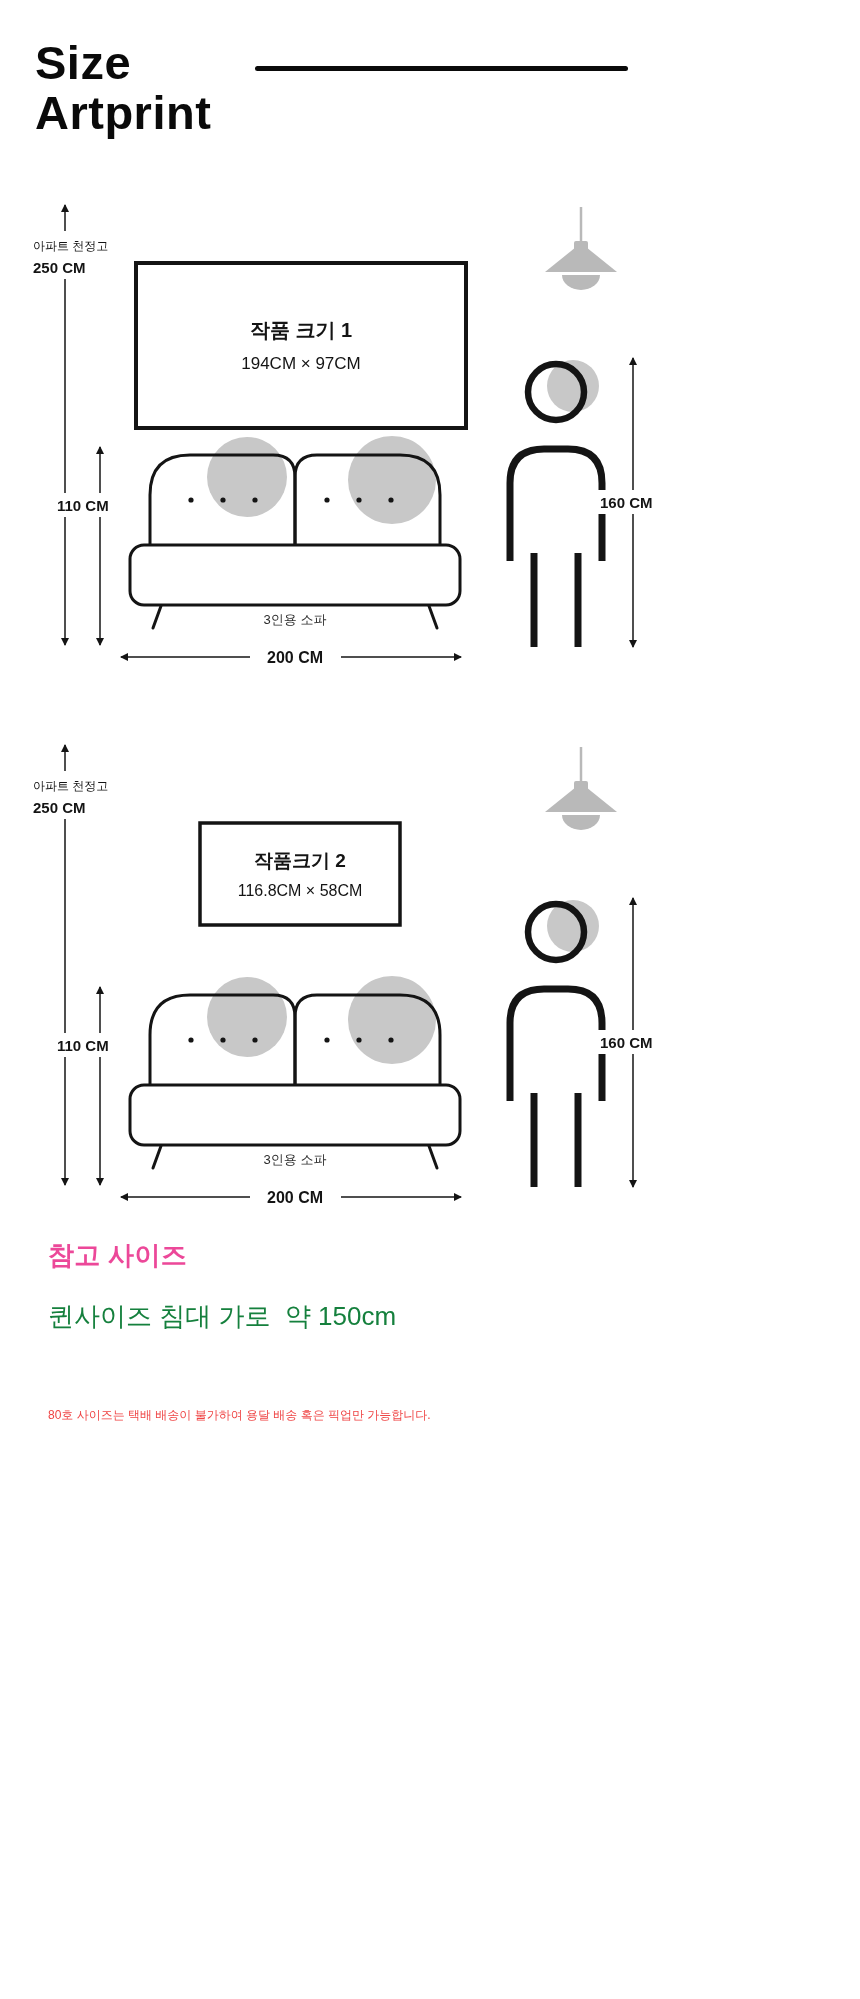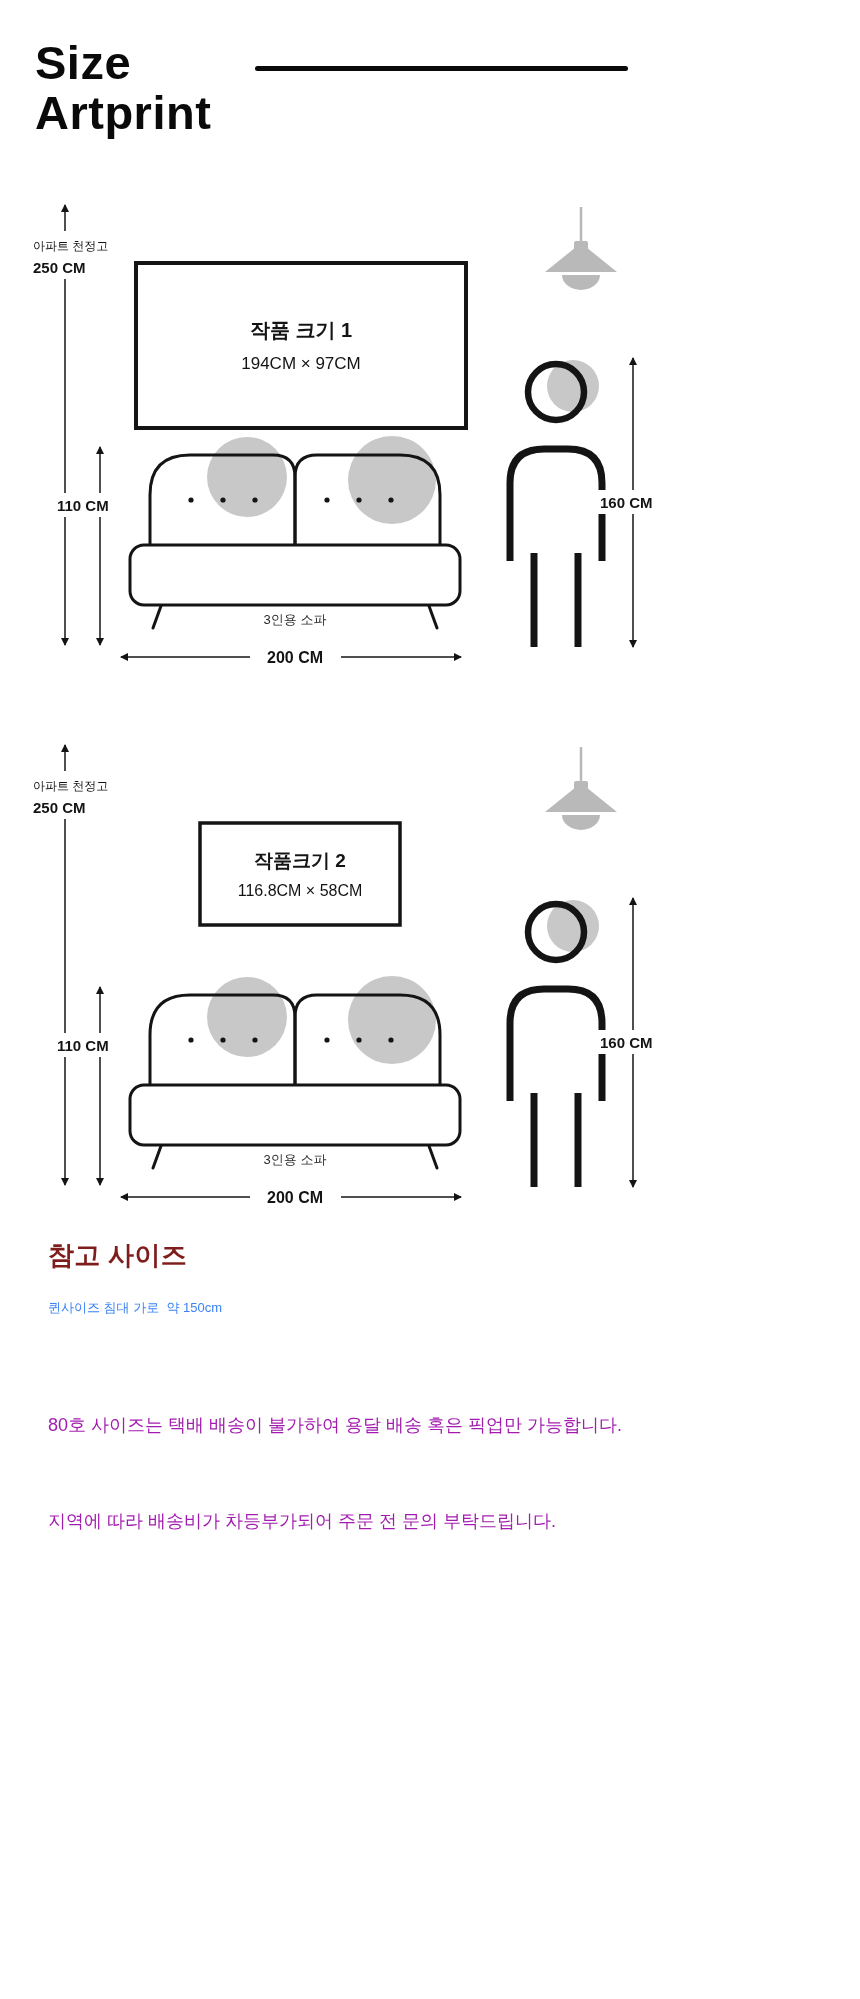--- a/index.html
+++ b/index.html
@@ -22,24 +22,24 @@
   .dim-label   { font-size:15px; font-weight:bold; }
   .dim-label-lg{ font-size:16px; font-weight:bold; }
   .art-title   { font-size:20px; font-weight:bold; text-anchor:middle; }
   .art-size    { font-size:17px; text-anchor:middle; }
   .art-title-2 { font-size:19px; font-weight:bold; text-anchor:middle; }
   .art-size-2  { font-size:16px; text-anchor:middle; }
   .sofa-label  { font-size:13px; text-anchor:middle; fill:#2b2b2b; }
 
   
   .notes { position:absolute; left:48px; top:1238px; width:770px; }
-  .notes h2 { font-size:26px; font-weight:800; color:#7f1d1d; margin-bottom:26px; letter-spacing:0.3px; }
+  .notes h2 { font-size:26px; font-weight:800; color:#ec4899; margin-bottom:26px; letter-spacing:0.3px; }
   .notes ul { list-style:none; }
-  .notes li { font-size:13px; color:#3b82f6; margin-bottom:15px; white-space:pre-wrap; }
-  .shipping { margin-top:28px; font-size:18px; line-height:1.78; color:#a21caf; white-space:pre-wrap; }
+  .notes li { font-size:26px; color:#15803d; margin-bottom:15px; white-space:pre-wrap; }
+  .shipping { margin-top:28px; font-size:12px; line-height:1.78; color:#ef4444; white-space:pre-wrap; }
 </style>
 </head>
 <body>
 
 <div class="canvas">
 
   <div class="title-block">
     <div class="title-line">Size</div>
     <div class="title-line">Artprint</div>
   </div>
@@ -195,17 +195,16 @@
     </g>
   </svg>
 
   <div class="notes">
     <h2>참고 사이즈</h2>
     <ul>
       <li>퀸사이즈 침대 가로  약 150cm</li>
     </ul>
     <div class="shipping">
       <div>80호 사이즈는 택배 배송이 불가하여 용달 배송 혹은 픽업만 가능합니다.</div>
-      <div>지역에 따라 배송비가 차등부가되어 주문 전 문의 부탁드립니다.</div>
     </div>
   </div>
 
 </div>
 
 </body></html>

